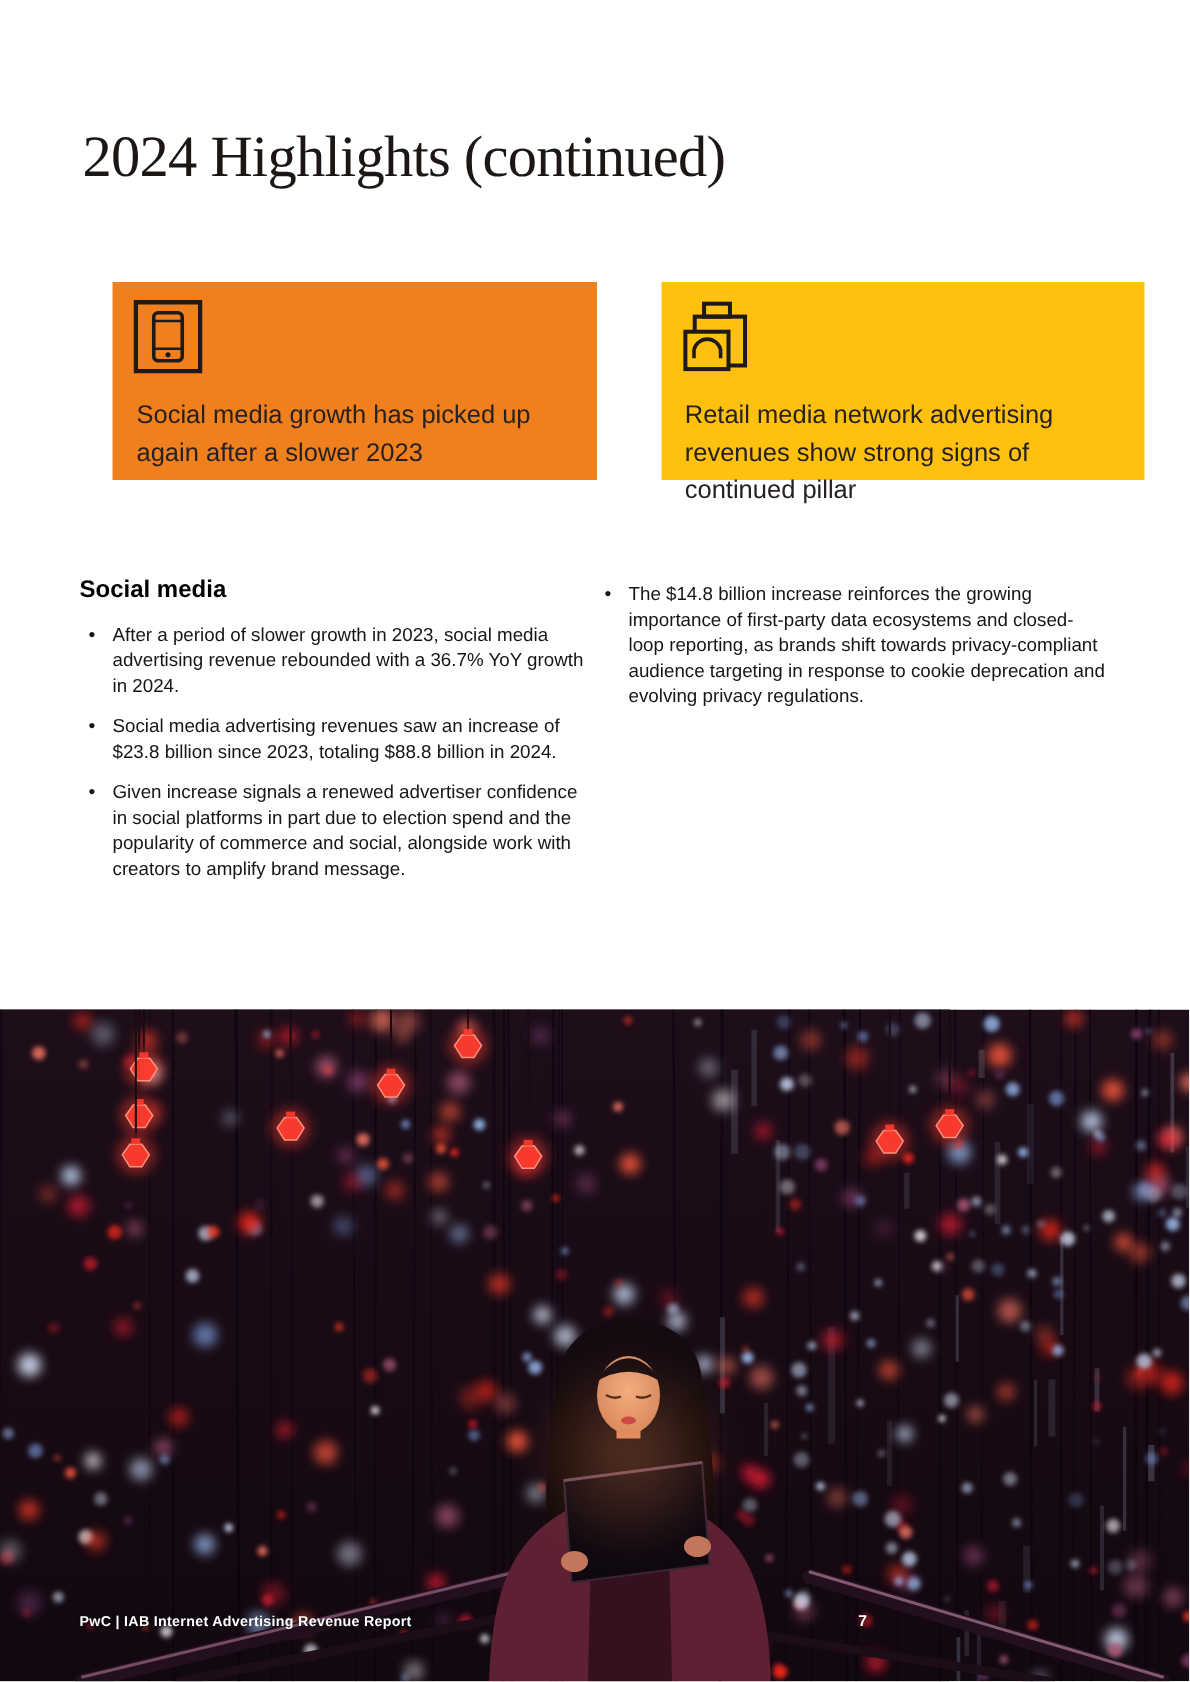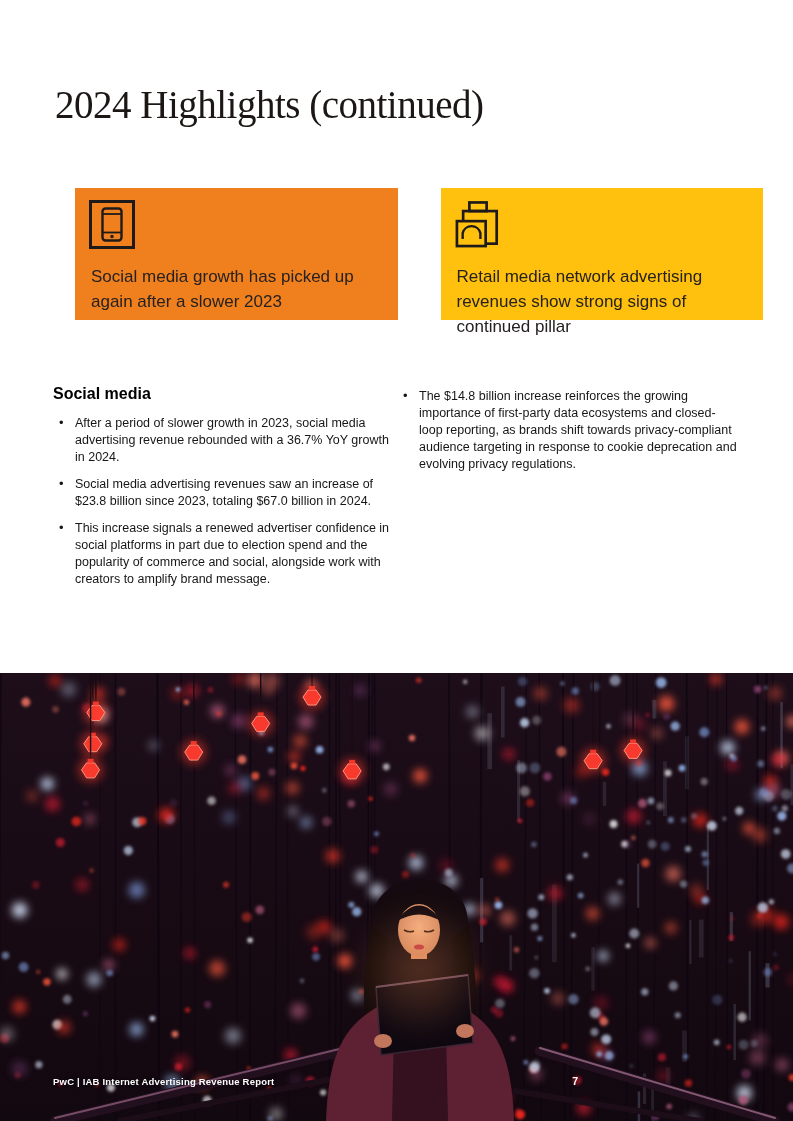--- a/index.html
+++ b/index.html
@@ -96,22 +96,22 @@
     </div>
 
   </div>
 
   <div class="columns">
 
     <section>
       <h2>Social media</h2>
       <ul>
         <li>After a period of slower growth in 2023, social media advertising revenue rebounded with a 36.7% YoY growth in 2024.</li>
-        <li>Social media advertising revenues saw an increase of $23.8 billion since 2023, totaling $67.0 billion in 2024.</li>
-        <li>This increase signals a renewed advertiser confidence in social platforms in part due to election spend and the popularity of commerce and social, alongside work with creators to amplify brand message.</li>
+        <li>Social media advertising revenues saw an increase of $23.8 billion since 2023, totaling $88.8 billion in 2024.</li>
+        <li>Given increase signals a renewed advertiser confidence in social platforms in part due to election spend and the popularity of commerce and social, alongside work with creators to amplify brand message.</li>
       </ul>
     </section>
 
     <section>
       <ul>
         <li>The $14.8 billion increase reinforces the growing importance of first-party data ecosystems and closed-loop reporting, as brands shift towards privacy-compliant audience targeting in response to cookie deprecation and evolving privacy regulations.</li>
       </ul>
     </section>
 
   </div>

